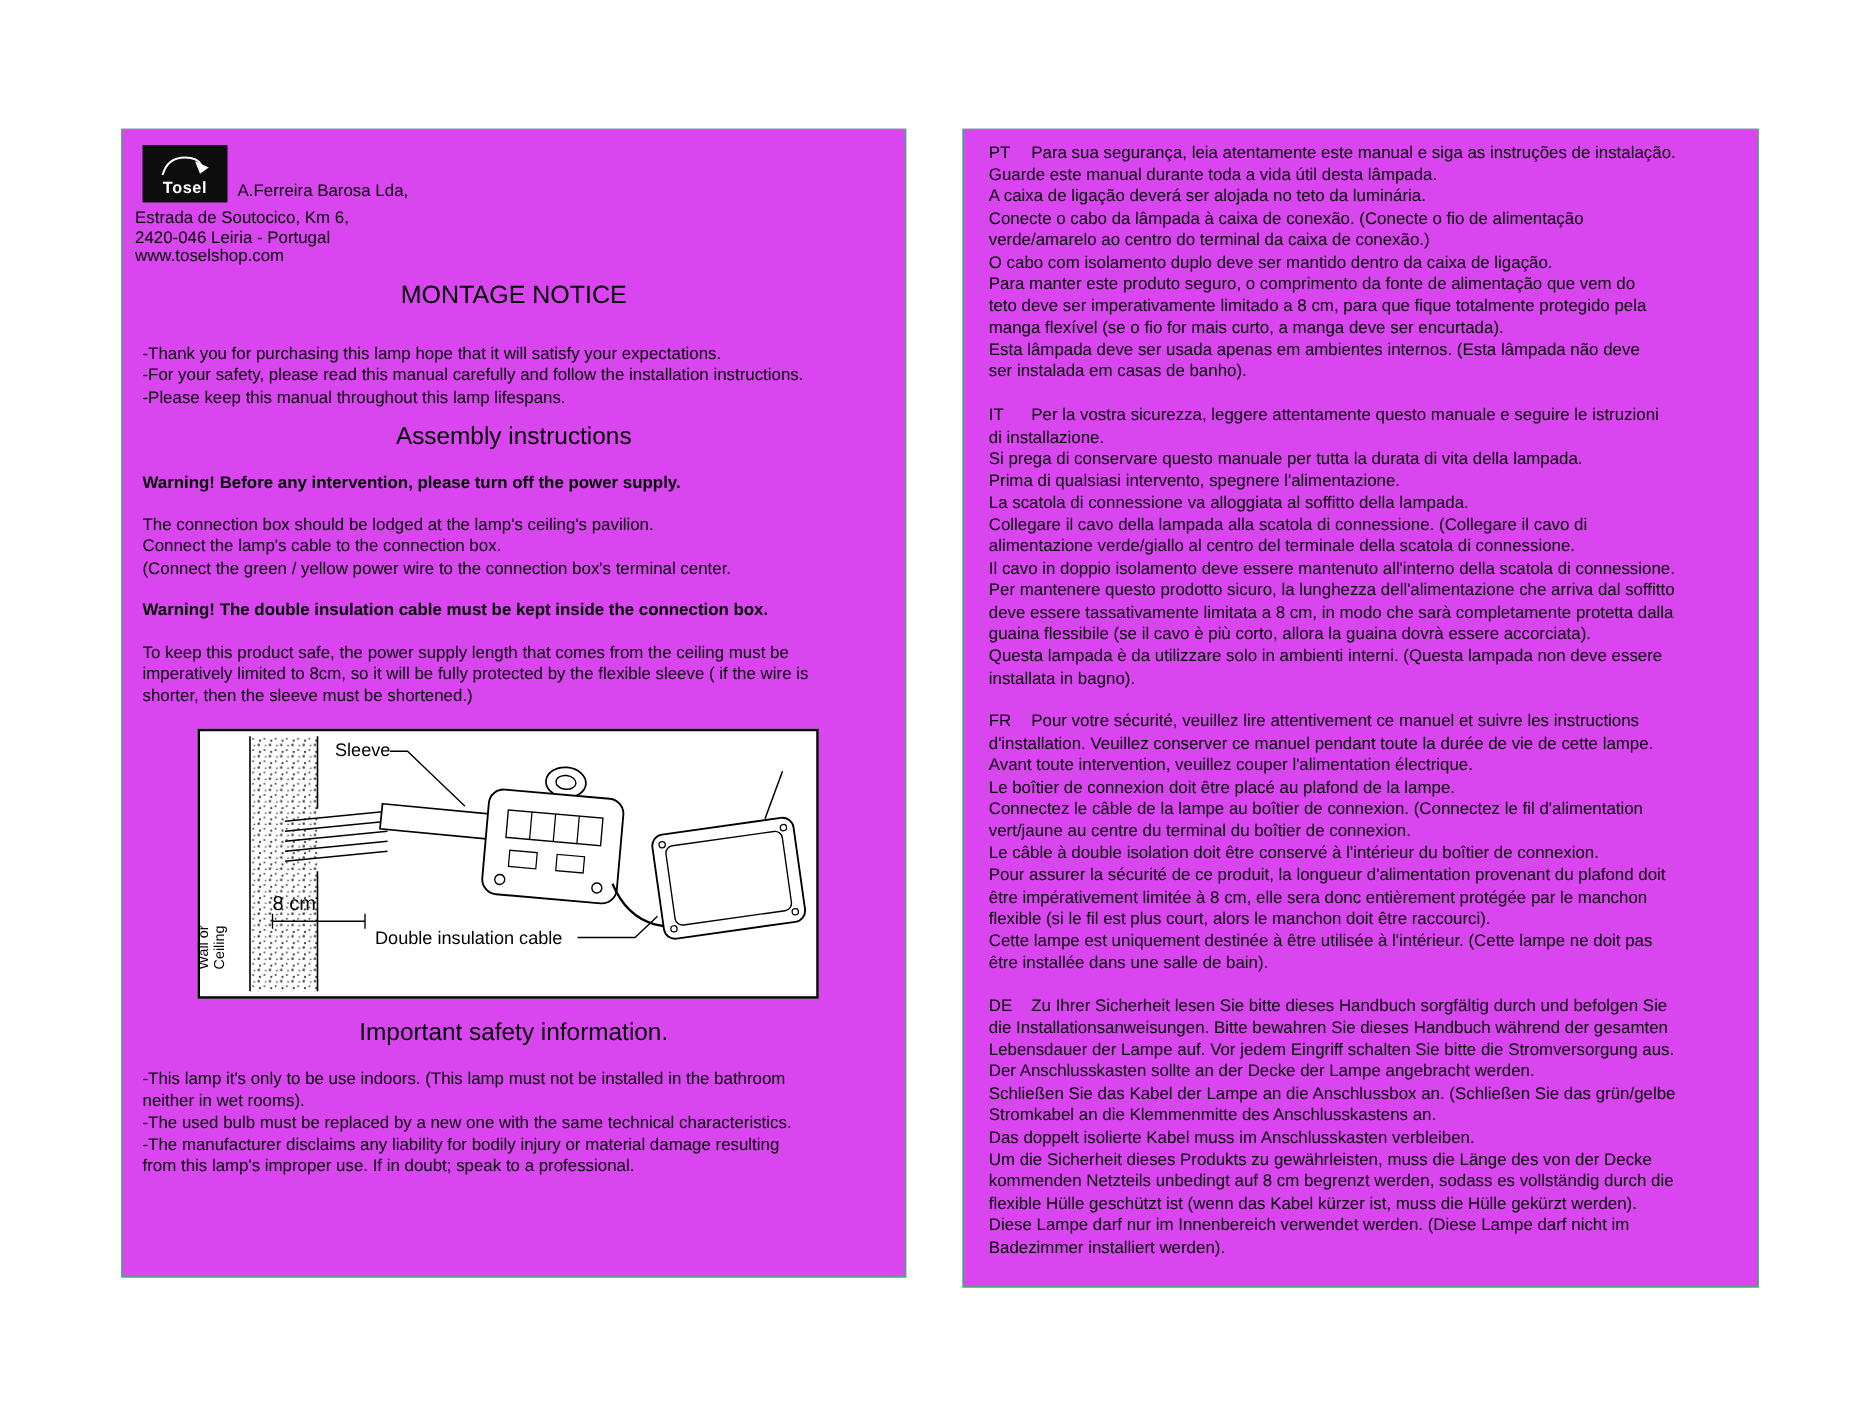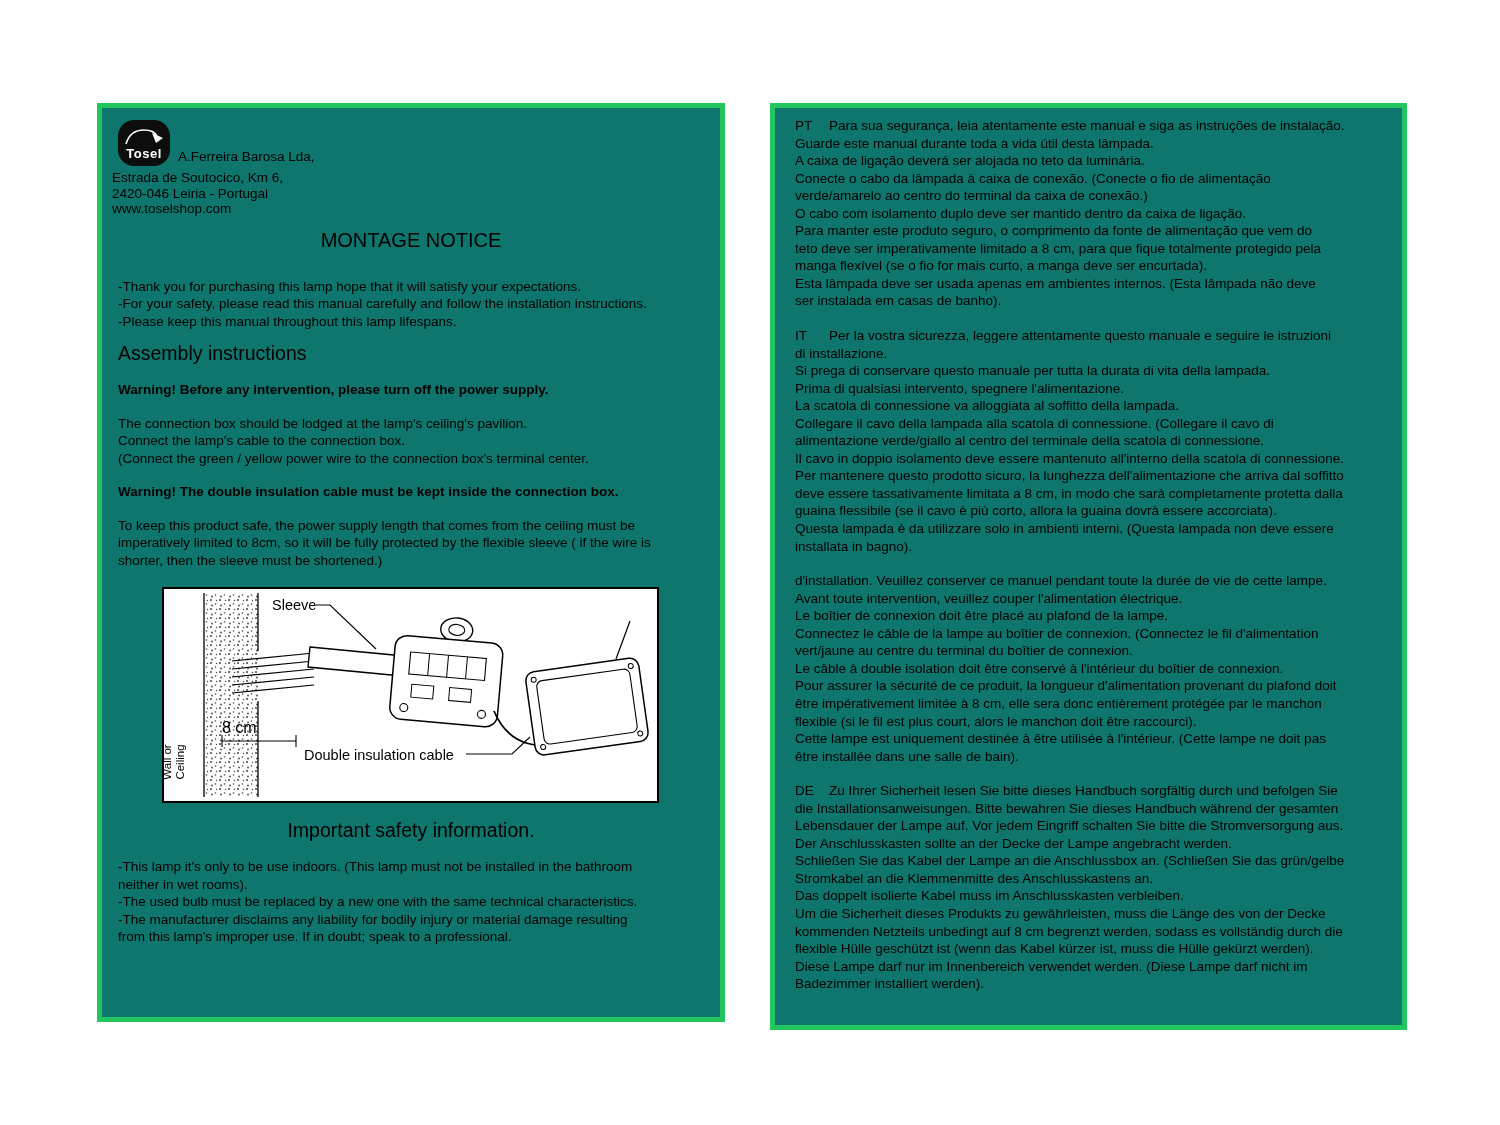--- a/index.html
+++ b/index.html
@@ -1,37 +1,37 @@
 <!DOCTYPE html>
 <html><head>
 <meta charset="utf-8">
 <style>
   * { margin:0; padding:0; box-sizing:border-box; }
   html,body { background:#ffffff; }
   body {
     width:1500px; height:1125px; position:relative;
     font-family:"Liberation Sans", sans-serif; color:#000;
   }
-  .panel { position:absolute; border:5px solid #22c55e; background:#0f766e; }
+  .panel { position:absolute; border:1px solid #22c55e; background:#d946ef; }
   .panel-left  { left:97px;  top:103px; width:628px; height:919px; padding:12px 16px; }
   .panel-right { left:770px; top:103px; width:637px; height:927px; padding:9px 20px;
                  font-size:13.5px; line-height:17.55px; }
 
   
   .logo-row { display:flex; align-items:flex-end; gap:8px; }
-  .logo-box { width:52px; height:46px; background:#0d0d0d; border-radius:16px;
+  .logo-box { width:68px; height:46px; background:#0d0d0d; border-radius:1px;
               display:flex; flex-direction:column; align-items:center; justify-content:center; }
   .logo-text { color:#fff; font-size:13px; font-weight:bold; letter-spacing:0.5px; margin-top:-2px; }
   .company-name { font-size:13.5px; padding-bottom:2px; }
   .address { font-size:13.5px; line-height:15.5px; margin-top:4px; margin-left:-6px; }
   .doc-title { text-align:center; font-size:20px; margin-top:12px; }
   .doc-subtitle { text-align:center; font-size:15px; font-weight:bold; margin-top:20px; }
   .body-lines { font-size:13.5px; line-height:17.5px; }
   .intro { margin-top:26px; }
-  .h2 { text-align:left; font-size:19.5px; margin-top:12px; }
+  .h2 { text-align:center; font-size:19.5px; margin-top:12px; }
   .warning { font-weight:bold; font-size:13.5px; line-height:17.5px; margin-top:16px; }
   .para { margin-top:16px; }
 
   
   .diagram { position:relative; margin:18px 0 0 44px; width:497px; height:216px;
              border:2px solid #000; background:#fff;padding-left:22px; }
   .diagram svg { position:absolute; left:0; top:0; }
   .lbl { position:absolute; font-size:14.5px; white-space:nowrap; }
   .lbl-sleeve { left:108px; top:8px; }
   .lbl-8cm { left:58px; top:130px; font-size:16px; }
@@ -217,20 +217,21 @@
           <div>Il cavo in doppio isolamento deve essere mantenuto all'interno della scatola di connessione.</div>
           <div>Per mantenere questo prodotto sicuro, la lunghezza dell'alimentazione che arriva dal soffitto</div>
           <div>deve essere tassativamente limitata a 8 cm, in modo che sarà completamente protetta dalla</div>
           <div>guaina flessibile (se il cavo è più corto, allora la guaina dovrà essere accorciata).</div>
           <div>Questa lampada è da utilizzare solo in ambienti interni. (Questa lampada non deve essere</div>
           <div>installata in bagno).</div>
         </div>
     </section>
 
     <section class="lang-section">
+      <div><span class="lang-code">FR</span><span>Pour votre sécurité, veuillez lire attentivement ce manuel et suivre les instructions</span></div>
       <div>
 
       <div>d'installation. Veuillez conserver ce manuel pendant toute la durée de vie de cette lampe.</div>
           <div>Avant toute intervention, veuillez couper l'alimentation électrique.</div>
           <div>Le boîtier de connexion doit être placé au plafond de la lampe.</div>
           <div>Connectez le câble de la lampe au boîtier de connexion. (Connectez le fil d'alimentation</div>
           <div>vert/jaune au centre du terminal du boîtier de connexion.</div>
           <div>Le câble à double isolation doit être conservé à l'intérieur du boîtier de connexion.</div>
           <div>Pour assurer la sécurité de ce produit, la longueur d'alimentation provenant du plafond doit</div>
           <div>être impérativement limitée à 8 cm, elle sera donc entièrement protégée par le manchon</div>

